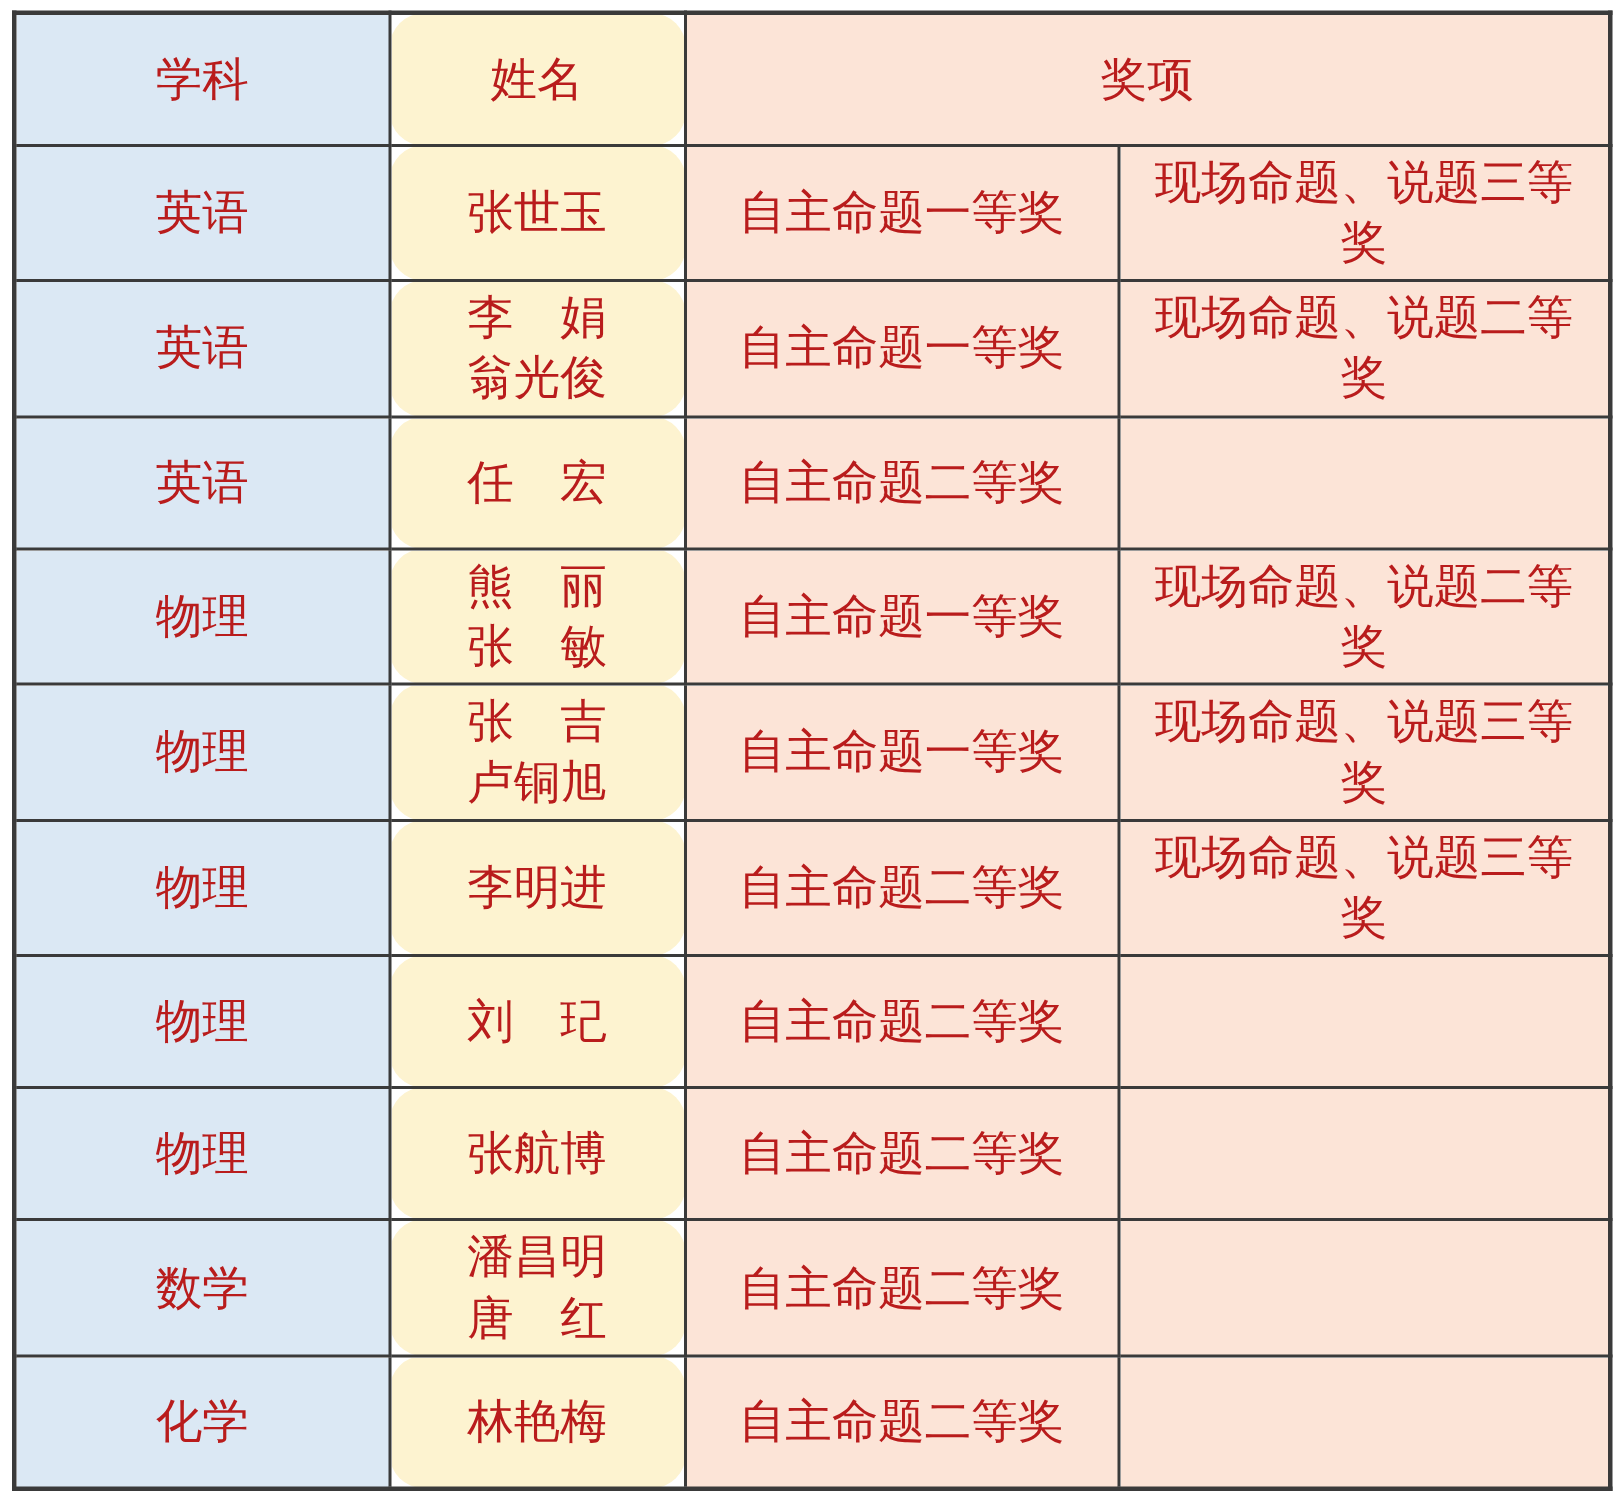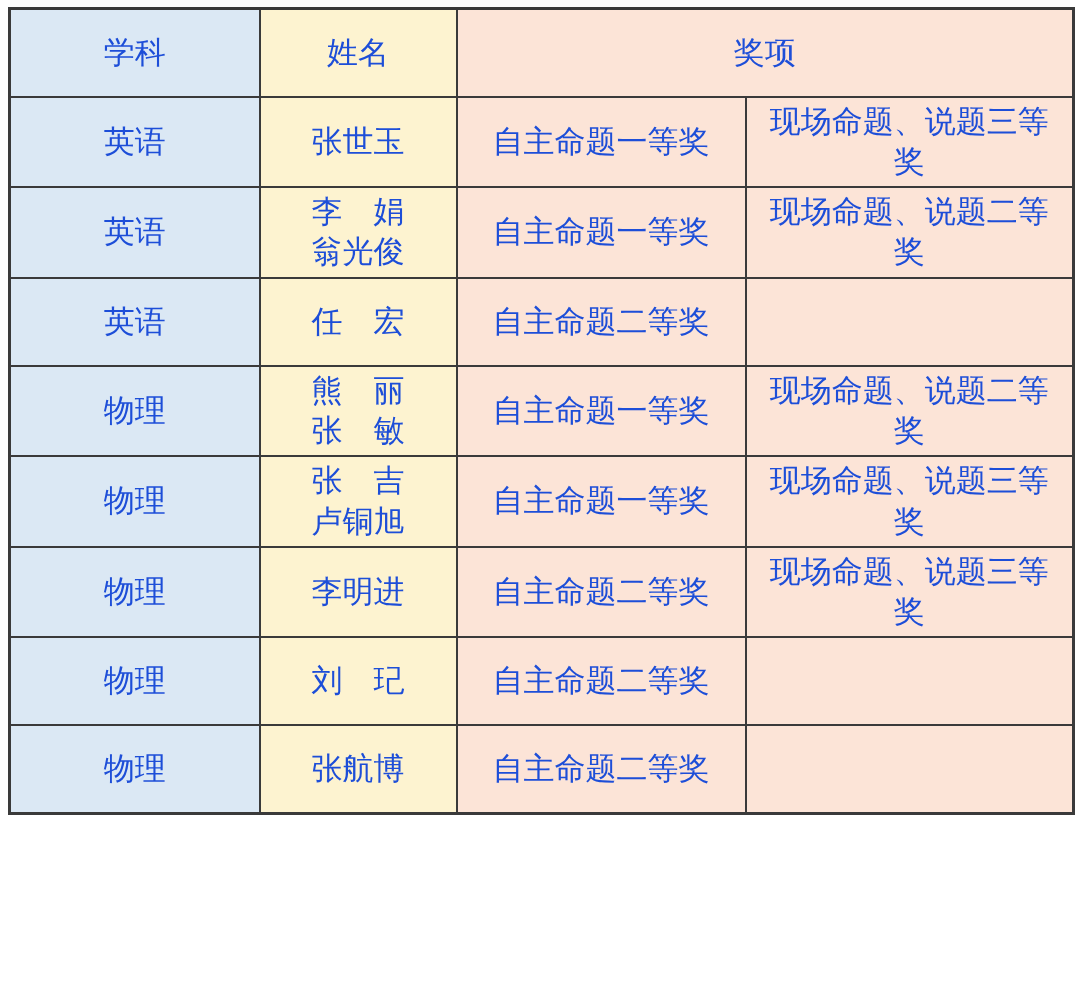--- a/index.html
+++ b/index.html
@@ -18,29 +18,29 @@
     width: 1064px;
     border: 3px solid var(--border, #3a3a3a);
   }
   .awards-table th,
   .awards-table td {
     border: 2px solid var(--border, #3a3a3a);
     text-align: center;
     vertical-align: middle;
     font-size: 31px;
     font-weight: normal;
-    color: #1d4ed8;
+    color: #b91c1c;
     line-height: 1.3;
     padding: 4px 12px;
     white-space: pre-line;
     overflow: hidden;
   }
   .awards-table tr { height: 88px; }
   .c-subject { background: var(--subject_bg, #dbe8f4); }
-  .c-name    { background: var(--name_bg, #fdf3d0); }
+  .c-name    { background: var(--name_bg, #fdf3d0); border-radius: 22px; }
   .c-award   { background: var(--award_bg, #fce4d7); margin-left: 20px; }
 </style>
 </head>
 <body>
 
 <table class="awards-table">
   <colgroup>
     <col style="width:250px">
     <col style="width:197px">
     <col style="width:289px">
@@ -98,14 +98,27 @@
       <td class="c-name">刘　玘</td>
       <td class="c-award">自主命题二等奖</td>
       <td class="c-award"></td>
     </tr>
     <tr>
       <td class="c-subject">物理</td>
       <td class="c-name">张航博</td>
       <td class="c-award">自主命题二等奖</td>
       <td class="c-award"></td>
     </tr>
+    <tr>
+      <td class="c-subject">数学</td>
+      <td class="c-name">潘昌明
+唐　红</td>
+      <td class="c-award">自主命题二等奖</td>
+      <td class="c-award"></td>
+    </tr>
+    <tr>
+      <td class="c-subject">化学</td>
+      <td class="c-name">林艳梅</td>
+      <td class="c-award">自主命题二等奖</td>
+      <td class="c-award"></td>
+    </tr>
   </tbody>
 </table>
 
 </body></html>

